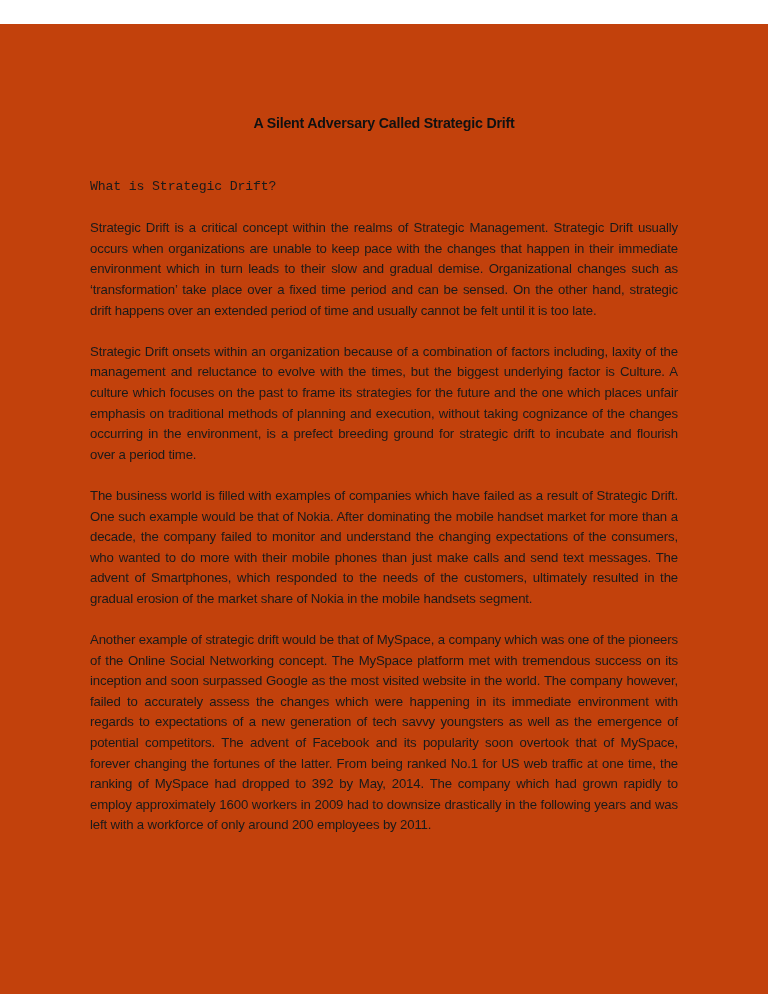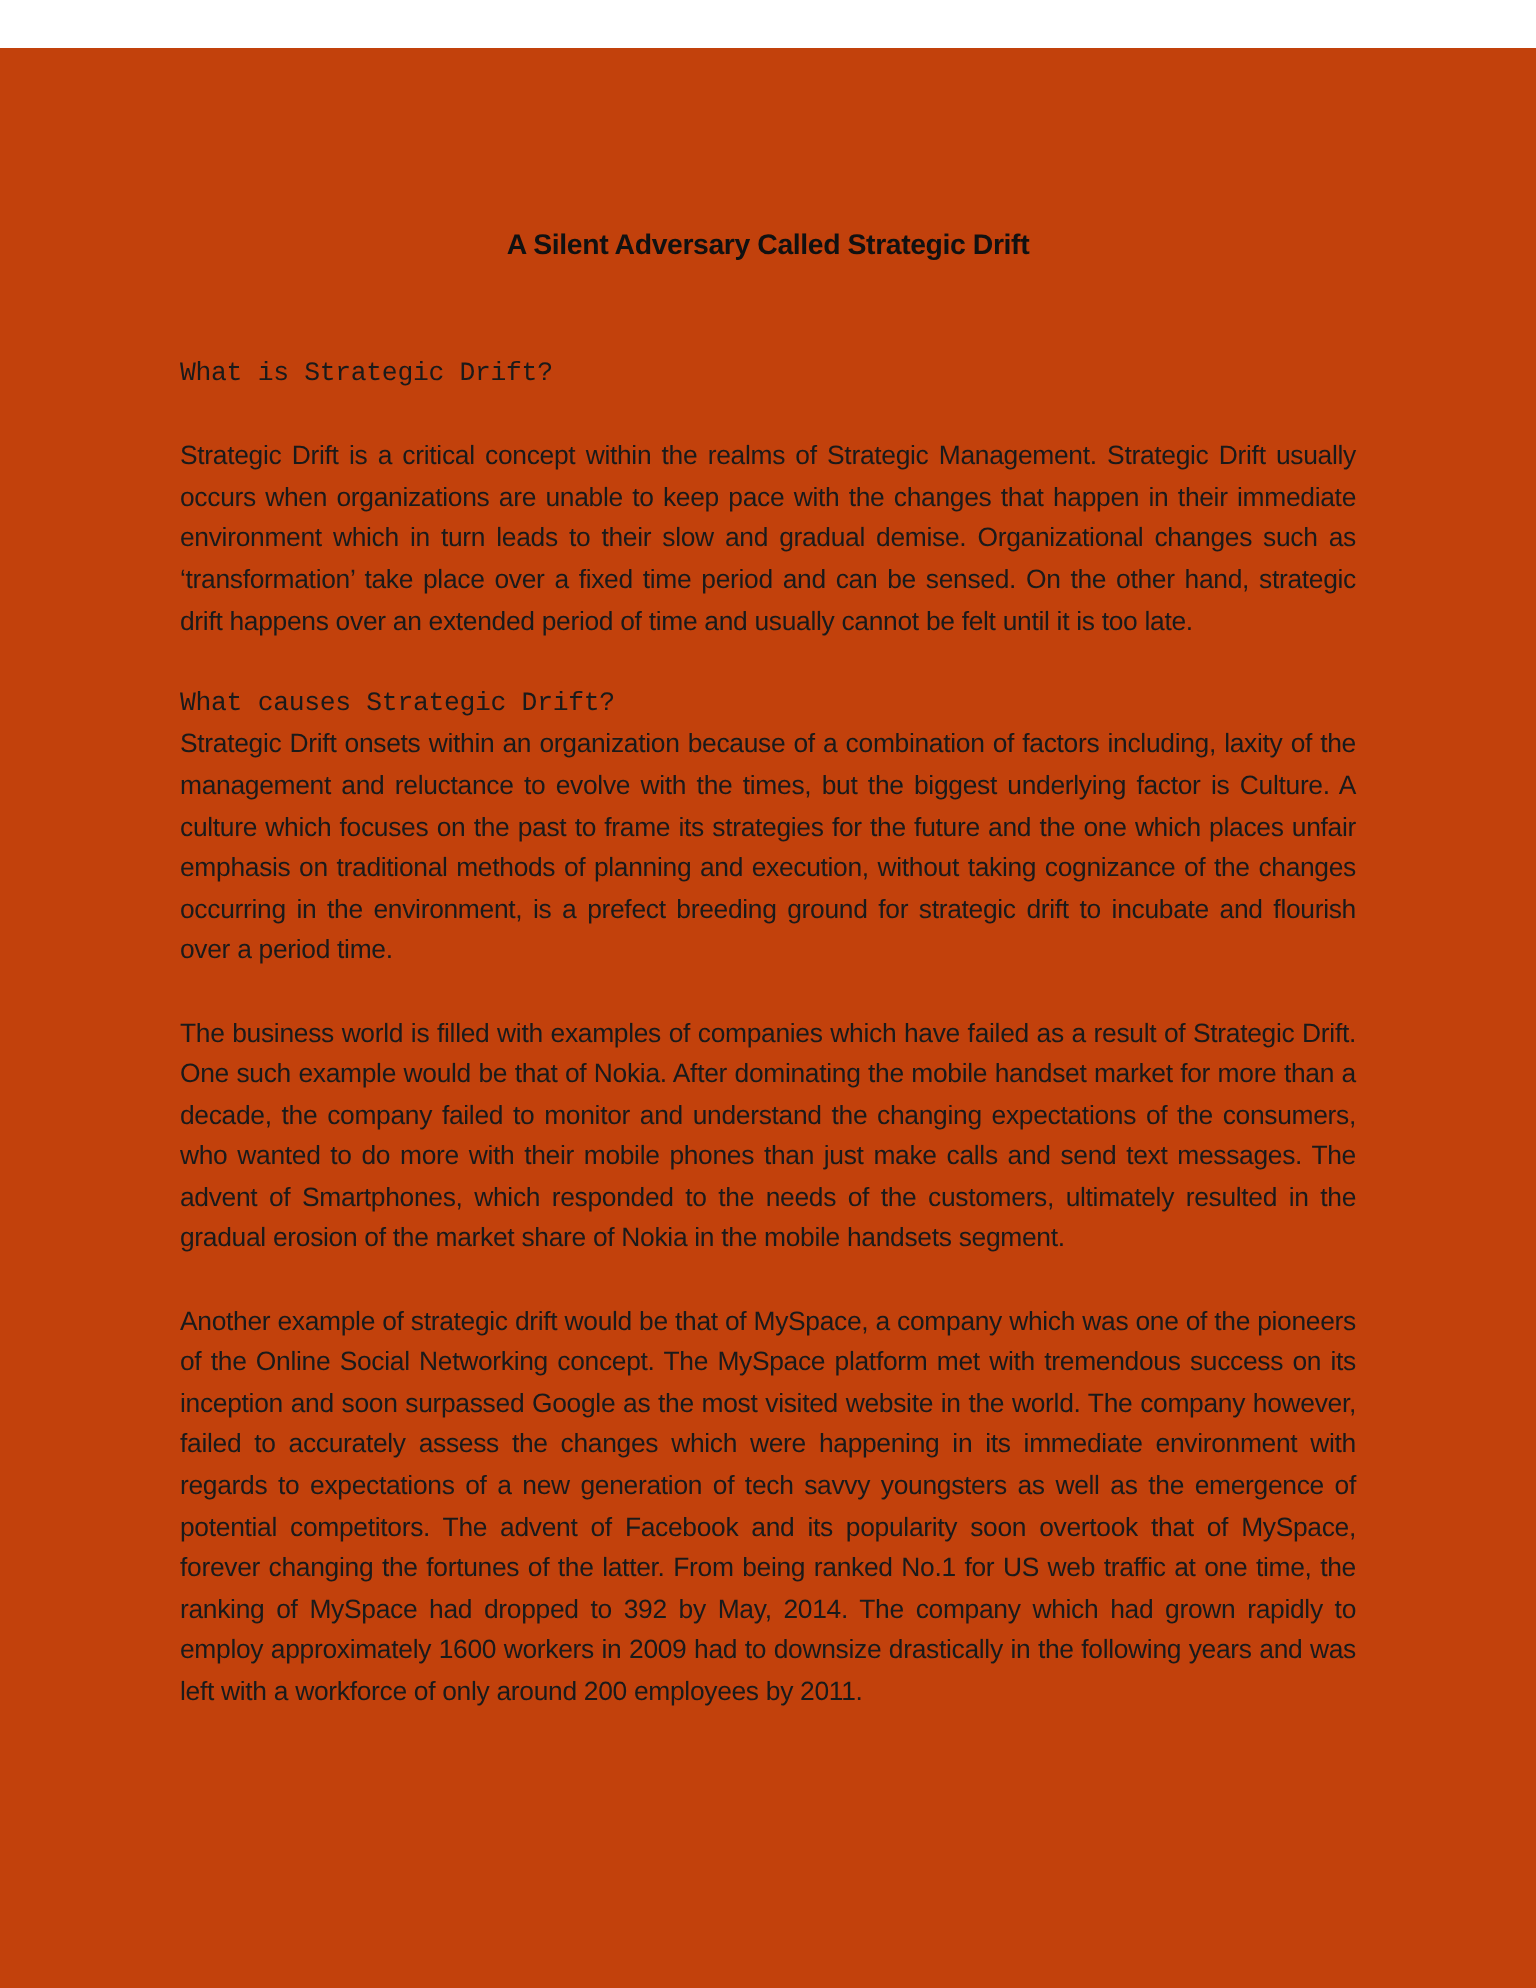--- a/index.html
+++ b/index.html
@@ -63,20 +63,19 @@
 
 <div class="page">
   <h1 class="title">A Silent Adversary Called Strategic Drift</h1>
 
   <div class="content">
     <p class="heading">What is Strategic Drift?</p>
     <div class="gap"></div>
     <p class="para">Strategic Drift is a critical concept within the realms of Strategic Management. Strategic Drift usually occurs when organizations are unable to keep pace with the changes that happen in their immediate environment which in turn leads to their slow and gradual demise. Organizational changes such as ‘transformation’ take place over a fixed time period and can be sensed. On the other hand, strategic drift happens over an extended period of time and usually cannot be felt until it is too late.</p>
     <div class="gap"></div>
 
-    <p class="heading">What causes Strategic Drift?</p>
     <p class="para">Strategic Drift onsets within an organization because of a combination of factors including, laxity of the management and reluctance to evolve with the times, but the biggest underlying factor is Culture. A culture which focuses on the past to frame its strategies for the future and the one which places unfair emphasis on traditional methods of planning and execution, without taking cognizance of the changes occurring in the environment, is a prefect breeding ground for strategic drift to incubate and flourish over a period time.</p>
     <div class="gap"></div>
     <p class="para">The business world is filled with examples of companies which have failed as a result of Strategic Drift.  One such example would be that of Nokia. After dominating the mobile handset market for more than a decade, the company failed to monitor and understand the changing expectations of the consumers, who wanted to do more with their mobile phones than just make calls and send text messages. The advent of Smartphones, which responded to the needs of the customers, ultimately resulted in the gradual erosion of the market share of Nokia in the mobile handsets segment.</p>
     <div class="gap"></div>
     <p class="para">Another example of strategic drift would be that of MySpace, a company which was one of the pioneers of the Online Social Networking concept. The MySpace platform met with tremendous success on its inception and soon surpassed Google as the most visited website in the world. The company however, failed to accurately assess the changes which were happening in its immediate environment with regards to expectations of a new generation of tech savvy youngsters as well as the emergence of potential competitors. The advent of Facebook and its popularity soon overtook that of MySpace, forever changing the fortunes of the latter. From being ranked No.1 for US web traffic at one time, the ranking of MySpace had dropped to 392 by May, 2014. The company which had grown rapidly to employ approximately 1600 workers in 2009 had to downsize drastically in the following years and was left with a workforce of only around 200 employees by 2011.</p>
   </div>
 </div>
 
 </body></html>

